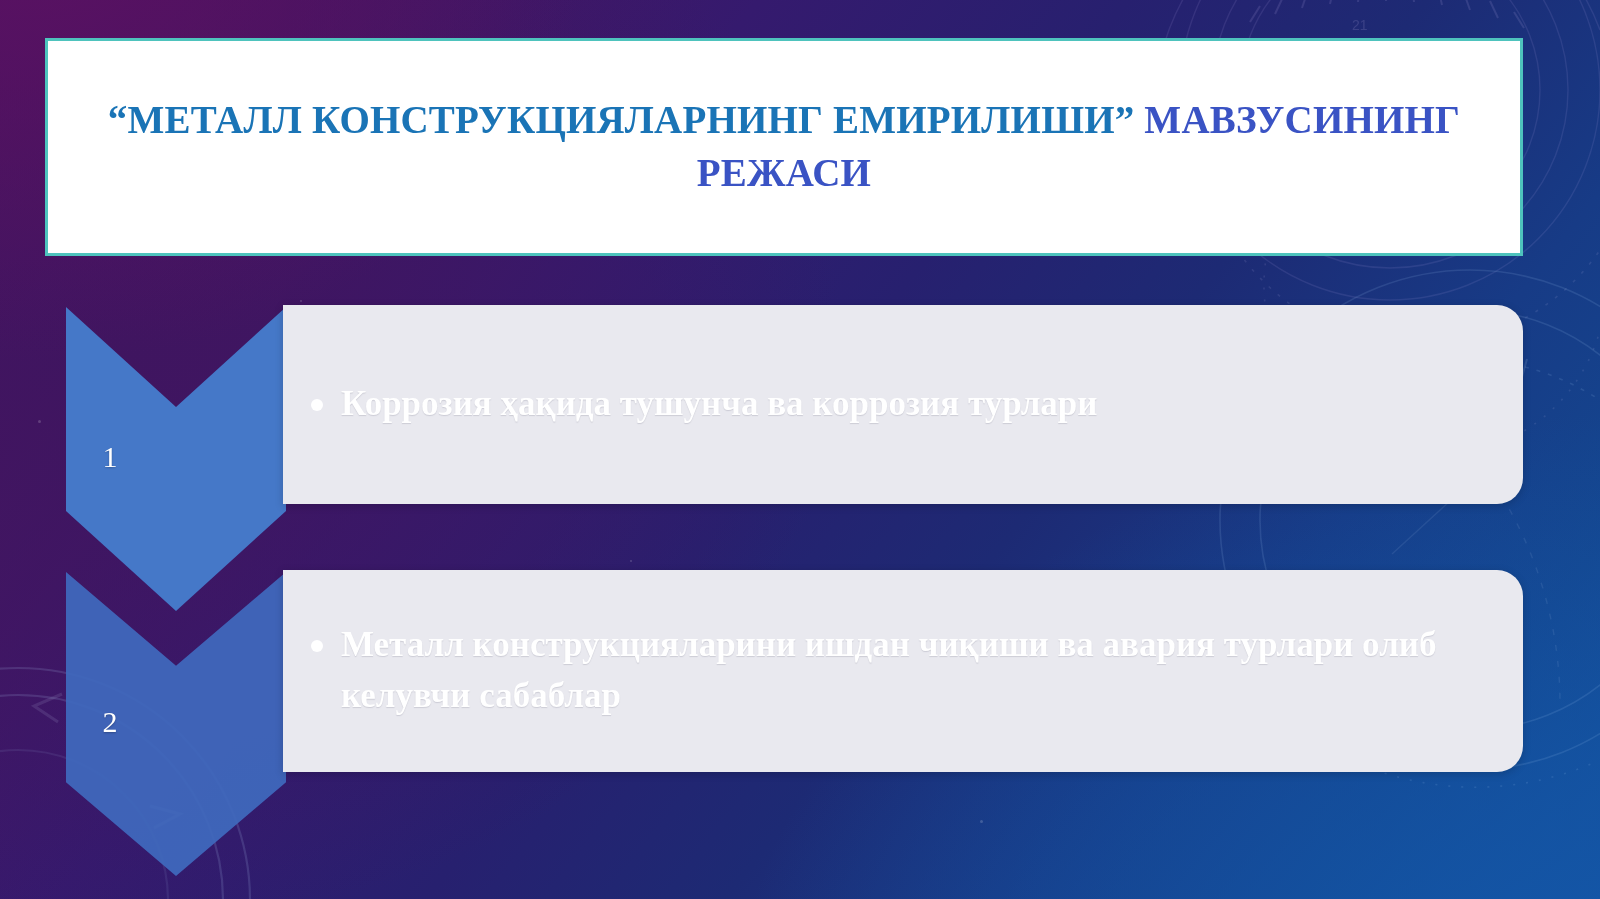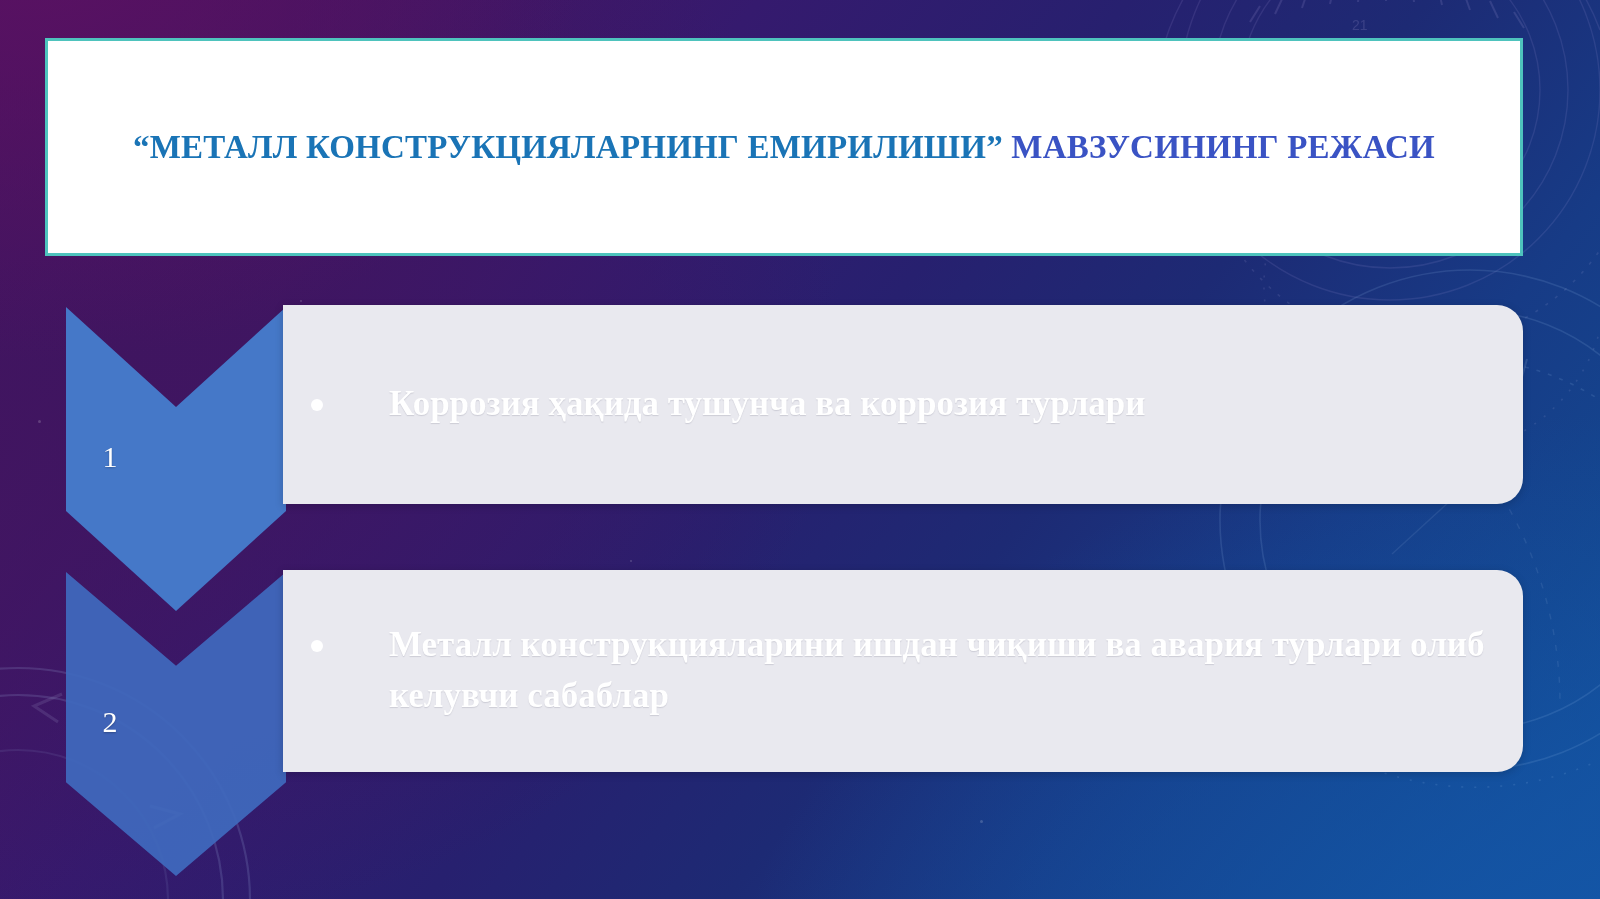--- a/index.html
+++ b/index.html
@@ -46,21 +46,21 @@
     background: #ffffff;
     border: 3px solid #4ec3bd;
     box-sizing: border-box;
     display: flex;
     align-items: center;
     justify-content: center;
   }
   .title-text {
     text-align: center;
     font-weight: bold;
-    font-size: 33px;
+    font-size: 39px;
     line-height: 1.35;
     letter-spacing: .2px;
     padding: 0 40px;
   }
   .title-a { color: #1a74b6; }
   .title-b { color: #3a53c4; }
 
   
   .row {
     position: absolute;
@@ -94,21 +94,20 @@
     box-shadow: 0 2px 8px rgba(0,0,0,.18);
     display: flex;
     align-items: center;
     box-sizing: border-box;
     padding: 10px 26px 10px 22px;
   }
   .bullet-line {
     display: flex;
     align-items: flex-start;
     width: 100%;
-    gap: 48px;
   }
   .bullet-dot {
     flex: 0 0 auto;
     width: 12px;
     height: 12px;
     border-radius: 50%;
     background: #ffffff;
     margin: 20px 18px 0 6px;
   }
   .bullet-text {

